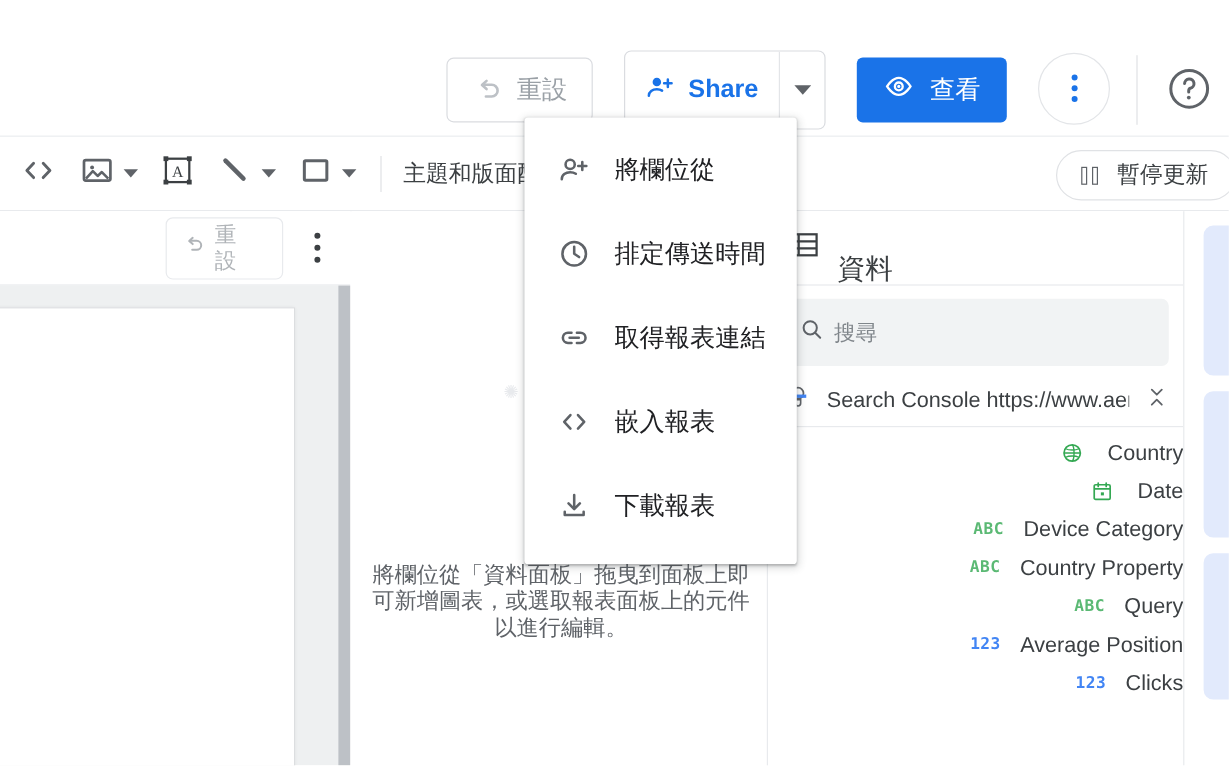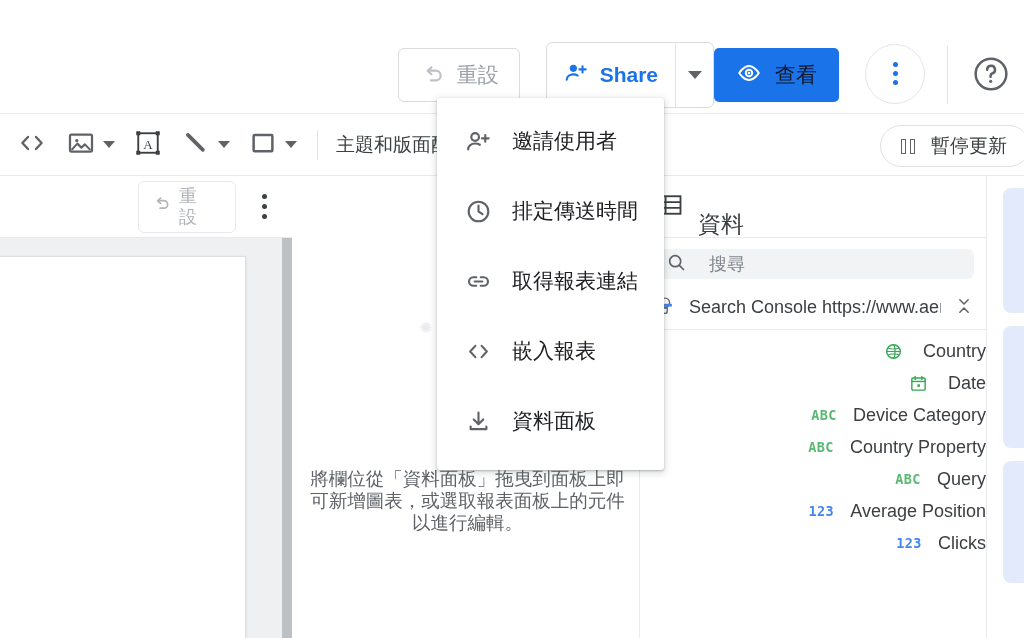--- a/index.html
+++ b/index.html
@@ -29,38 +29,38 @@
     white-space: nowrap;
   }
   .btn-reset {
     border: 1px solid #dadce0; background: #fff;
     color: #9aa0a6; padding: 0 20px; gap: 12px; margin-right: 26px;
   }
   .btn-reset .ic { display: flex; }
   .share-group {
     display: flex; align-items: stretch;
     border: 1px solid #dadce0; border-radius: 6px; background: #fff;
-    height: 66px; overflow: hidden;
+    margin-right: 26px; height: 66px; overflow: hidden;
   }
   .btn-share {
     display: flex; align-items: center; gap: 11px;
     padding: 0 17px; color: #1a73e8; font-size: 21px; font-weight: 600;
     cursor: pointer;
   }
   .share-caret {
     display: flex; align-items: center; justify-content: center;
     width: 38px; border-left: 1px solid #e3e5e8; cursor: pointer;
   }
   .caret-tri {
     width: 0; height: 0;
     border-left: 7px solid transparent; border-right: 7px solid transparent;
     border-top: 8px solid #5f6368;
   }
   .btn-view {
-    background: #1a73e8; color: #0f172a; border: none;
+    background: #1a73e8; color: #ffffff; border: none;
     padding: 0 22px; gap: 13px; font-size: 21px; font-weight: 500;
     margin-right: 26px; border-radius: 5px;
   }
   .btn-more {
     width: 60px; height: 60px; border-radius: 50%;
     border: 1px solid #e3e5e8; background: #fff;
     display: flex; align-items: center; justify-content: center;
     cursor: pointer; margin-right: 22px; margin-top: -3px;
     flex-direction: column; gap: 4px;
   }
@@ -173,22 +173,22 @@
     position: absolute; left: 639px; top: 176px; width: 347px; bottom: 0;
     background: #fff; border-left: 1px solid #e8eaed;
   }
   .data-header {
     height: 62px; display: flex; align-items: center; gap: 14px;
     padding-left: 16px; border-bottom: 1px solid #e8eaed;
   }
   .data-title { font-size: 23px; color: #3c4043; margin-top: 35px; }
   .search-wrap { padding: 11px 12px 7px 12px; }
   .search-box {
-    display: flex; align-items: center; gap: 22px;
-    height: 30px; border-radius: 6px; background: #f1f3f4;
+    display: flex; align-items: center; gap: 8px;
+    height: 56px; border-radius: 6px; background: #f1f3f4;
     padding: 0 14px; cursor: text;
   }
   .search-ph { font-size: 18px; color: #80868b; }
   .source-row {
     display: flex; align-items: center; gap: 13px;
     height: 44px; padding: 0 12px 0 14px;
     border-bottom: 1px solid #e8eaed; cursor: pointer;
   }
   .source-name {
     flex: 1; font-size: 18px; color: #3c4043; white-space: nowrap;
@@ -510,21 +510,21 @@
   <div class="menu">
 
   <div class="menu-item">
         <span class="menu-ic">
           <svg width="27" height="27" viewBox="0 0 24 24" fill="none">
         <circle cx="9" cy="8" r="3.4" stroke="#5f6368" stroke-width="1.9"></circle>
         <path d="M2.8 19c0-3.3 2.9-5.2 6.2-5.2 1.6 0 3.1.4 4.2 1.1" stroke="#5f6368" stroke-width="1.9" stroke-linecap="round" fill="none"></path>
         <path d="M18 6.2v6M15 9.2h6" stroke="#5f6368" stroke-width="1.9" stroke-linecap="round"></path>
       </svg>
         </span>
-        <span class="menu-label">邀請使用者</span>
+        <span class="menu-label">將欄位從</span>
       </div>
       <div class="menu-item">
         <span class="menu-ic">
           <svg width="27" height="27" viewBox="0 0 24 24" fill="none">
         <circle cx="12" cy="12" r="8.7" stroke="#5f6368" stroke-width="1.9"></circle>
         <path d="M12 6.8V12l3.6 2.4" stroke="#5f6368" stroke-width="1.9" stroke-linecap="round" stroke-linejoin="round"></path>
       </svg>
         </span>
         <span class="menu-label">排定傳送時間</span>
       </div>
@@ -546,17 +546,17 @@
         </span>
         <span class="menu-label">嵌入報表</span>
       </div>
       <div class="menu-item">
         <span class="menu-ic">
           <svg width="27" height="27" viewBox="0 0 24 24" fill="none">
         <path d="M12 4v10M7.8 10.2L12 14.4l4.2-4.2" stroke="#5f6368" stroke-width="1.9" stroke-linecap="round" stroke-linejoin="round" fill="none"></path>
         <path d="M5 16.4v2.4h14v-2.4" stroke="#5f6368" stroke-width="1.9" stroke-linecap="round" stroke-linejoin="round" fill="none"></path>
       </svg>
         </span>
-        <span class="menu-label">資料面板</span>
+        <span class="menu-label">下載報表</span>
       </div>
     </div>
 
 </div>
 
 </body></html>

